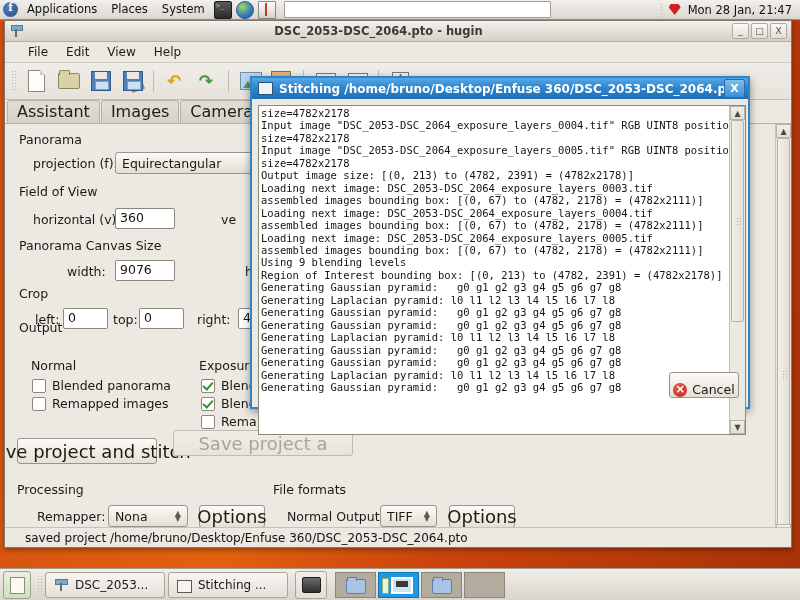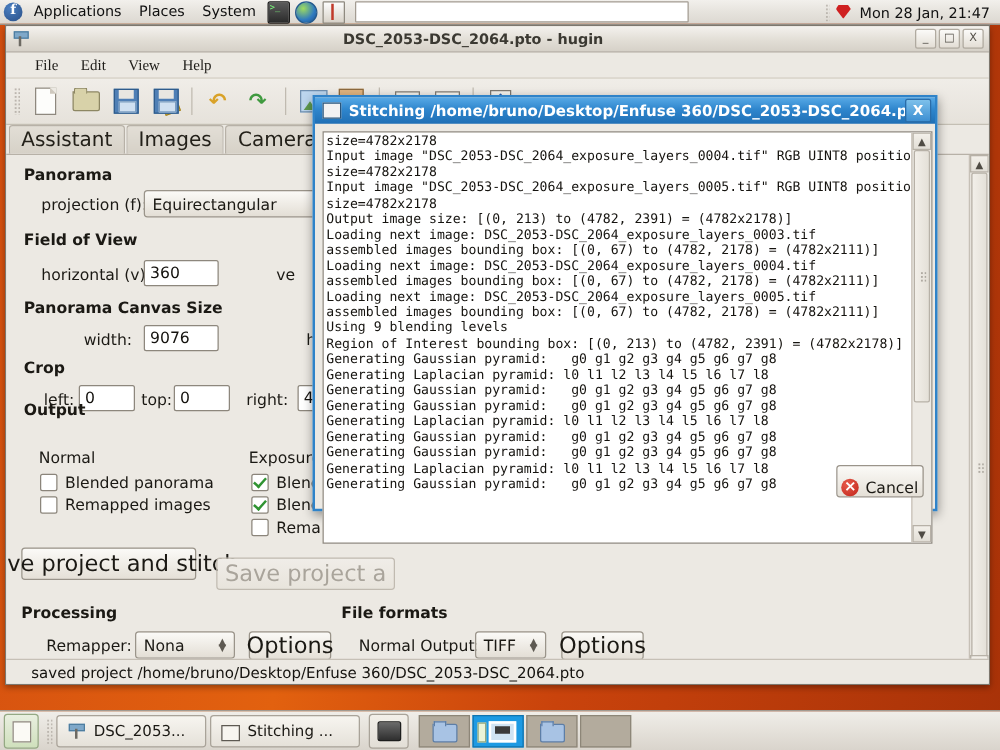--- a/index.html
+++ b/index.html
@@ -77,21 +77,21 @@
     white-space:nowrap;overflow:hidden;
   }
   .win-btns{display:flex;align-items:center;padding-right:4px;flex:0 0 auto;}
   .win-btn{
     width:15px;height:14px;margin-left:2px;font-size:9px;color:#55514a;
     display:flex;align-items:center;justify-content:center;
     background:linear-gradient(#fbfaf8,#e3ded5);border:1px solid #b0aaa0;border-radius:2px;
   }
   .menubar{
     height:20px;background:#ece9e3;border-bottom:1px solid #cfcabf;
-    display:flex;align-items:center;padding-left:14px;font-size:12px;color:#1e1c18;font-family:Liberation Serif, serif;
+    display:flex;align-items:center;padding-left:14px;font-size:12px;color:#1e1c18;
   }
   .menubar span{padding:0 9px;line-height:18px;}
   .toolbar{
     height:36px;background:linear-gradient(#f0ede8,#e6e2db);
     border-bottom:1px solid #c4bfb4;display:flex;align-items:center;padding-left:6px;
   }
   .tb-grip{width:5px;height:22px;opacity:.5;margin-right:4px;
     background-image:radial-gradient(#8a8279 0.7px,transparent 0.9px);background-size:3px 3px;}
   .tb-btn{width:30px;height:30px;margin:0 1px;position:relative;flex:0 0 auto;}
   .tb-sep{width:1px;height:22px;background:#c0bab0;margin:0 5px;}
@@ -124,21 +124,21 @@
   }
   .tab{
     padding:3px 9px 3px 9px;font-size:16px;color:#232019;
     border:1px solid #b7b1a7;border-bottom:none;margin-right:1px;
     background:linear-gradient(#e2ded6,#d6d1c7);border-radius:3px 3px 0 0;
     line-height:16px;white-space:nowrap;
   }
 
   
   .pan-body{position:relative;height:414px;background:#ece9e3;overflow:hidden;}
-  .grp{font-weight:bold;font-size:12.5px;color:#1b1914;}
+  .grp{font-weight:normal;font-size:12.5px;color:#1b1914;}
   .lbl{font-size:12.5px;color:#1b1914;}
   .abs{position:absolute;white-space:nowrap;}
   .tfield{
     background:#fff;border:1px solid #8d877d;border-radius:2px;
     font-size:12.5px;color:#15130f;padding:1px 4px;box-sizing:border-box;
     font-family:"DejaVu Sans","Liberation Sans",sans-serif;
   }
   .combo{
     background:linear-gradient(#fbfaf7,#e3ded5);border:1px solid #9a948a;border-radius:3px;
     font-size:12.5px;color:#1b1914;padding:2px 6px;box-sizing:border-box;
@@ -421,21 +421,21 @@
     <div class="abs chk" style="left:196px;top:272px;">
       <span class="chkbox on"></span>
       <span>Blend</span>
     </div>
     <div class="abs chk" style="left:196px;top:290px;">
       <span class="chkbox"></span>
       <span>Rema</span>
     </div>
 
     <div class="abs btn" style="left:12px;top:314px;width:140px;height:26px;">Save project and stitch</div>
-    <div class="abs btn dis" style="left:168px;top:322px;width:143px;height:26px;">Save project a</div>
+    <div class="abs btn dis" style="left:168px;top:306px;width:180px;height:26px;">Save project a</div>
 
     <div class="abs grp" style="left:12px;top:358px;">Processing</div>
     <div class="abs lbl" style="left:32px;top:385px;">Remapper:</div>
     <div class="abs combo" style="left:103px;top:381px;width:80px;height:22px;">
       <span>Nona</span>
       <span class="spin-arrows">
           <span>▲</span>
           <span>▼</span>
         </span>
     </div>

